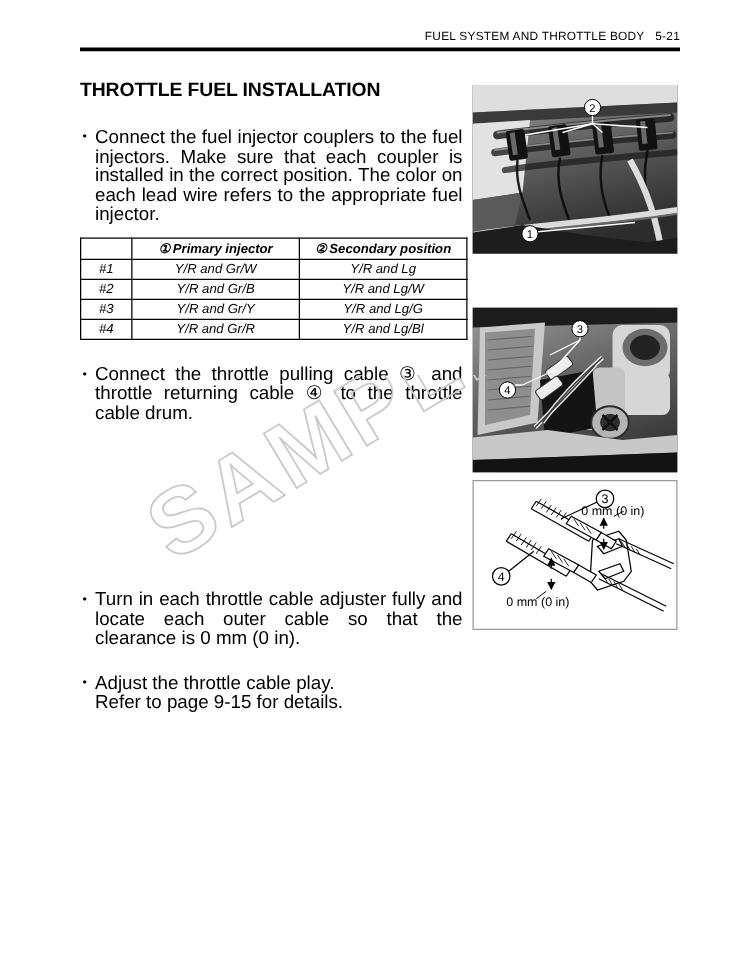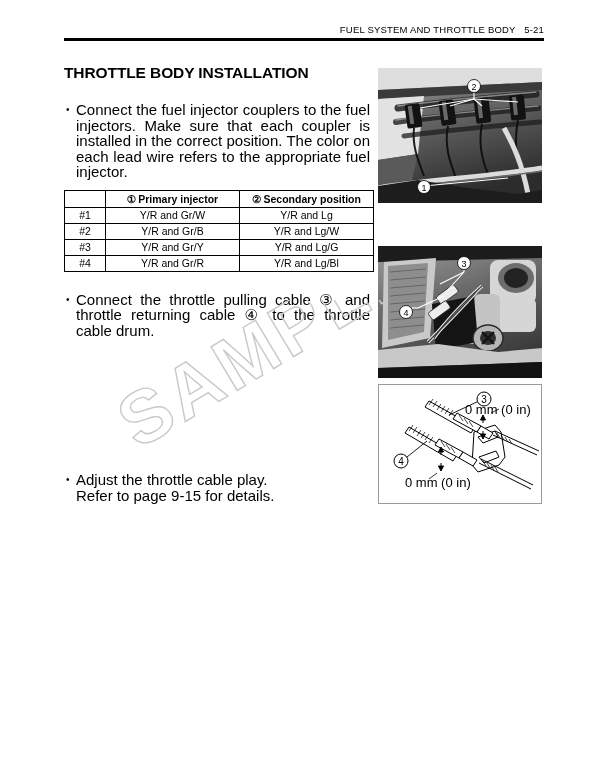--- a/index.html
+++ b/index.html
@@ -90,20 +90,21 @@
     table-layout: fixed;
   }
   .injector-table td, .injector-table th {
     border: 1px solid #000;
     height: 15px;
     font-size: 10.5px;
     text-align: center;
     vertical-align: middle;
     padding: 0;
     font-weight: normal;
+    font-style: italic;
   }
   .injector-table thead th {
     font-weight: bold;
     font-size: 10.5px;
     height: 16px;
   }
   .col-idx { width: 40px; }
   .col-inj { width: 133px; }
 
   .circled {
@@ -135,21 +136,21 @@
     overflow: hidden;
     background: #ffffff;
     border: 1px solid #9a9a9a;
     box-sizing: border-box;
   }
 
   .fig svg { display: block; width: 100%; height: 100%; }
 
   .dim-label {
     position: absolute;
-    font-size: 13px;
+    font-size: 10px;
     line-height: 10px;
     color: #000;
     white-space: nowrap;
   }
 
   
   .watermark {
     position: absolute;
     left: 118px;
     top: 300px;
@@ -162,21 +163,21 @@
 </head>
 <body>
 
 <div class="page-header">
   <div class="page-header-text"><span>FUEL SYSTEM AND THROTTLE BODY</span>&nbsp;&nbsp;&nbsp;<span>5-21</span></div>
   <div class="page-header-rule"></div>
 </div>
 
 <div class="content">
 
-  <h1 class="section-title">THROTTLE BODY INSTALLATION</h1>
+  <h1 class="section-title">THROTTLE FUEL INSTALLATION</h1>
 
 
   <ul class="bullets">
     <li>Connect the fuel injector couplers to the fuel injectors. Make sure that each coupler is installed in the correct position. The color on each lead wire refers to the appropriate fuel injector.</li>
   </ul>
 
   <table class="injector-table">
     <thead>
       <tr>
         <th class="col-idx"></th>
@@ -208,20 +209,21 @@
     </tbody>
   </table>
 
   <ul class="bullets">
     <li>Connect the throttle pulling cable ③ and throttle returning cable ④ to the throttle cable drum.</li>
   </ul>
 
   <div style="height:114px"></div>
 
   <ul class="bullets">
+    <li>Turn in each throttle cable adjuster fully and locate each outer cable so that the clearance is 0 mm (0 in).</li>
     <li class="nojust" style="white-space:pre-line">Adjust the throttle cable play.
 Refer to page 9-15 for details.</li>
   </ul>
 
 </div>
 
 <div class="fig" id="fig-photo-1">
   <div class="photo">
     <svg viewBox="0 0 164 135" preserveAspectRatio="none">
       <defs>

